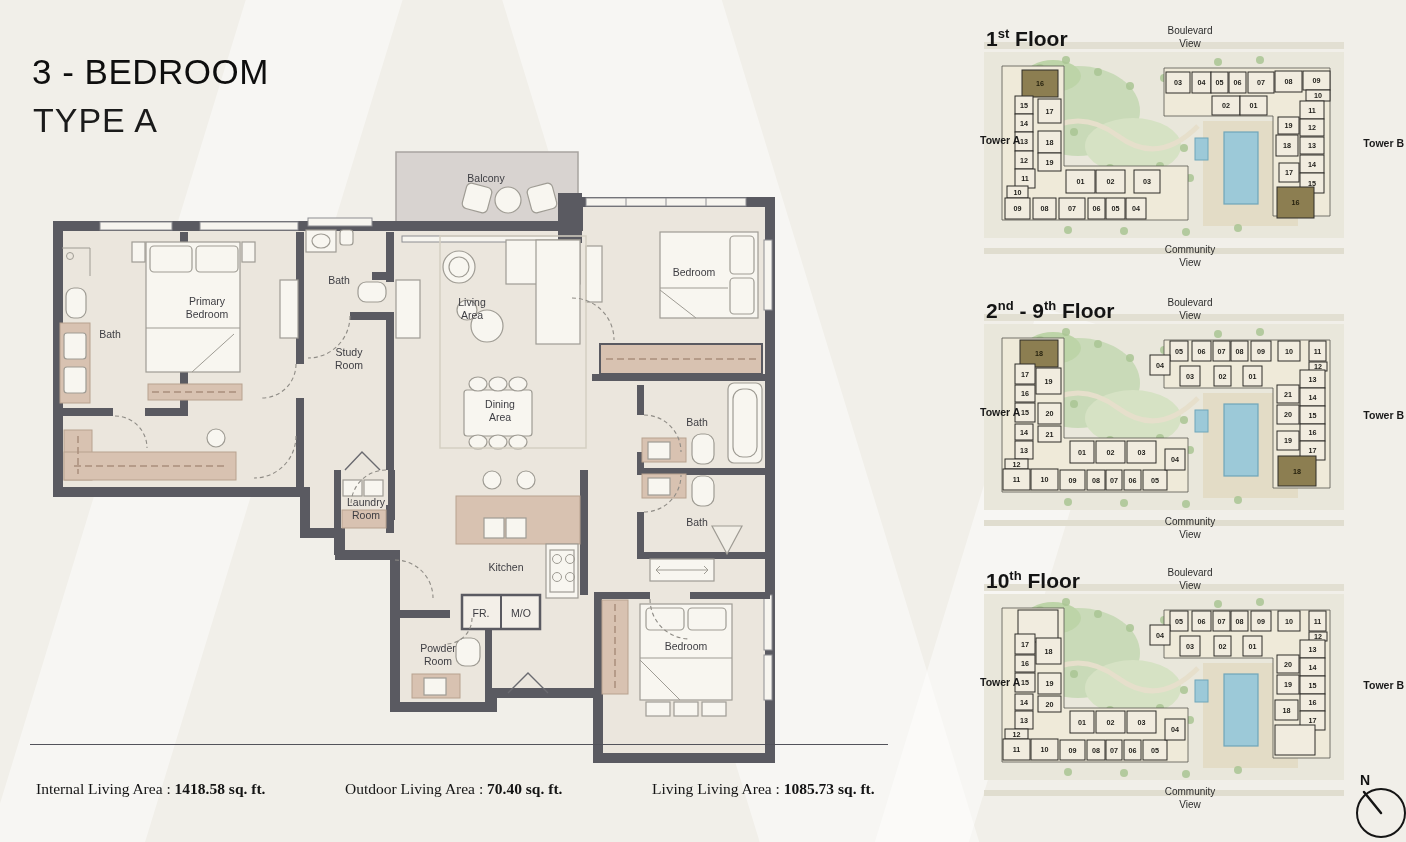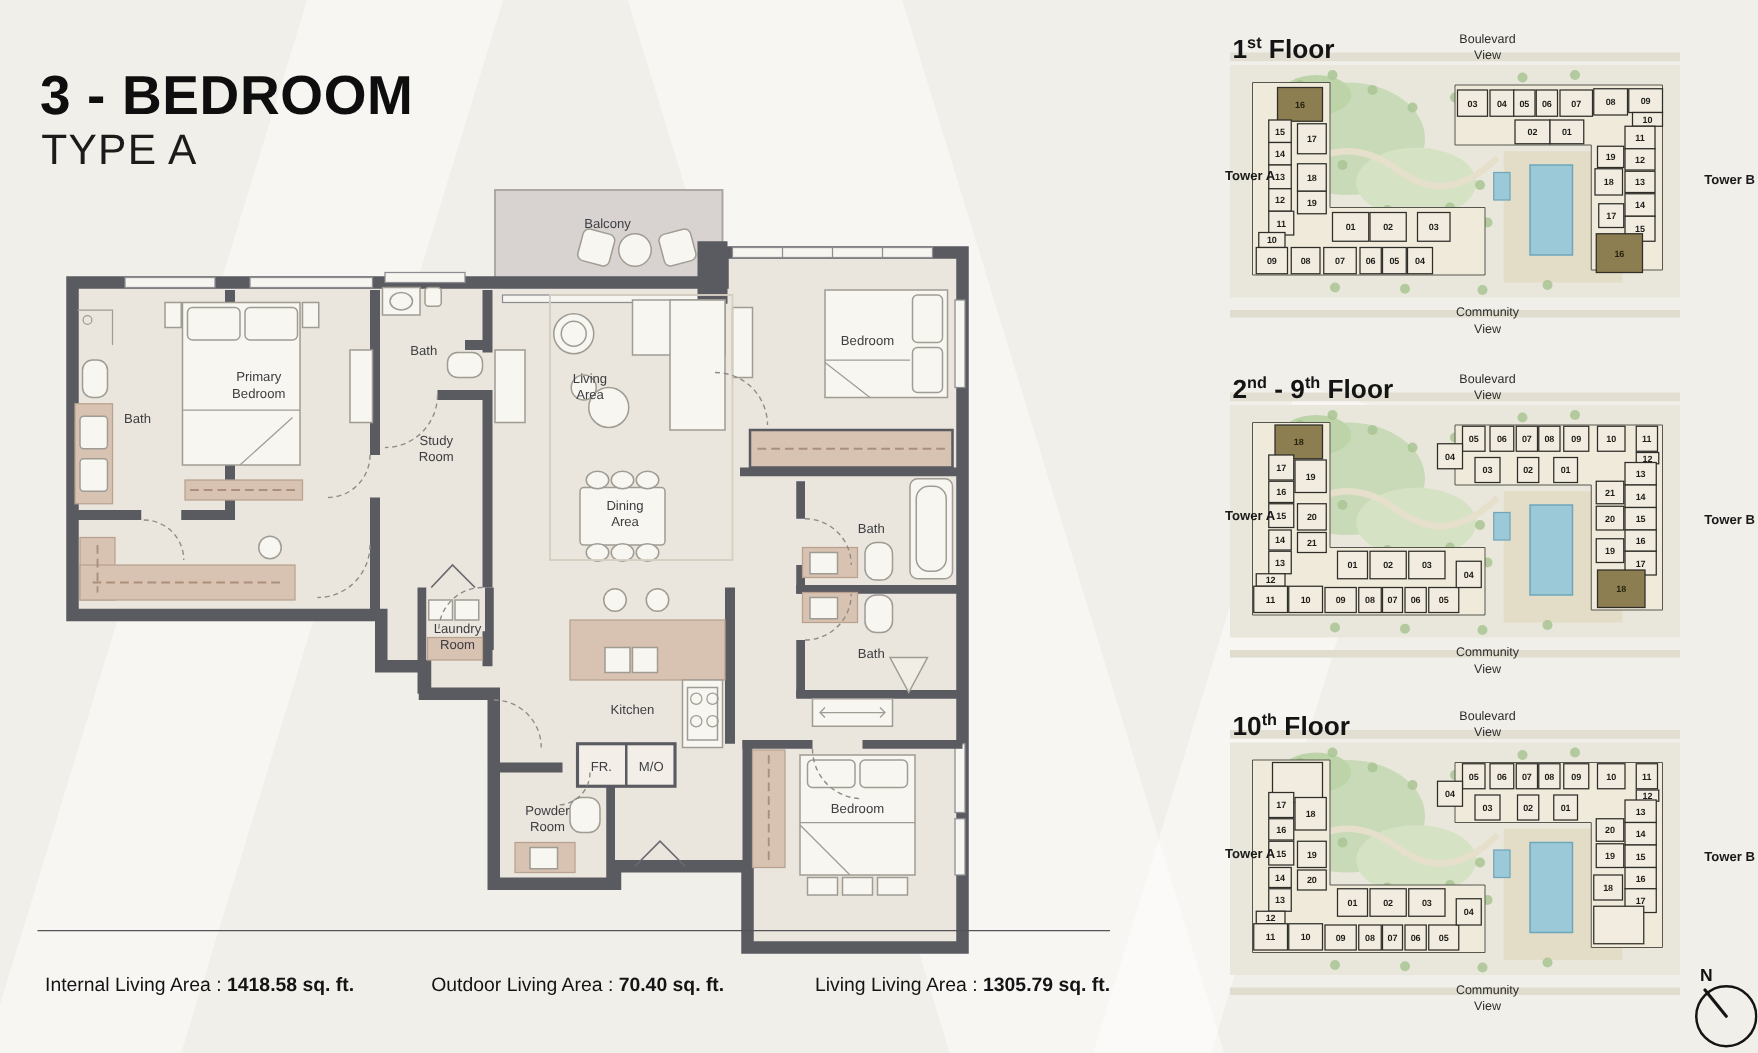--- a/index.html
+++ b/index.html
@@ -8,29 +8,29 @@
     background:#f1efe9;
     font-family:"Liberation Sans", sans-serif;
     color:#161616;
   }
   .wm{position:absolute;background:rgba(255,255,255,0.45);z-index:0;}
   .wm1{left:110px;top:-120px;width:150px;height:1150px;transform:rotate(17deg);}
   .wm2{left:640px;top:-140px;width:210px;height:1150px;transform:rotate(-17deg);}
   .wm3{left:905px;top:300px;width:90px;height:900px;transform:rotate(17deg);}
   .page-title{
     position:absolute;left:32px;top:52px;z-index:2;
-    font-size:44px;font-weight:700;letter-spacing:0.5px;color:#0e0e0e;
+    font-size:35px;font-weight:400;letter-spacing:0.5px;color:#0e0e0e;
   }
   .page-subtitle{
     position:absolute;left:33px;top:101px;z-index:2;
     font-size:34px;font-weight:400;letter-spacing:1px;color:#1b1b1b;
   }
   .plan-wrap{position:absolute;left:40px;top:140px;width:860px;height:625px;z-index:1;}
   .rule{position:absolute;left:30px;top:744px;width:858px;height:1px;background:#53535a;z-index:2;}
-  .stat{position:absolute;top:780px;font-size:15.5px;color:#141414;z-index:2;white-space:nowrap;}
+  .stat{position:absolute;top:780px;font-size:15.5px;color:#141414;z-index:2;white-space:nowrap;font-family:Liberation Serif, serif;}
   .stat strong{font-weight:700;}
   .stat-1{left:36px;} .stat-2{left:345px;} .stat-3{left:652px;}
   .keyplan{position:absolute;left:978px;width:428px;height:266px;z-index:1;}
   .kp-1{top:16px;} .kp-2{top:288px;} .kp-3{top:558px;}
   .compass{position:absolute;left:1350px;top:766px;width:64px;height:74px;z-index:2;}
   svg text{font-family:"Liberation Sans", sans-serif;}
 </style>
 </head>
 <body>
 
@@ -241,21 +241,21 @@
 
 <div class="rule"></div>
 
 <div class="stat stat-1">
   <span>Internal Living Area</span><span> : </span><strong>1418.58 sq. ft.</strong>
 </div>
 <div class="stat stat-2">
   <span>Outdoor Living Area</span><span> : </span><strong>70.40 sq. ft.</strong>
 </div>
 <div class="stat stat-3">
-  <span>Living Living Area</span><span> : </span><strong>1305.79 sq. ft.</strong>
+  <span>Living Living Area</span><span> : </span><strong>1085.73 sq. ft.</strong>
 </div>
 
 <div class="keyplan kp-1"><svg width="428" height="266" viewBox="0 0 428 266">
       <g>
         <rect x="6" y="26" width="360" height="7" fill="#e2dfd2"></rect>
         <rect x="6" y="232" width="360" height="6" fill="#e0ddcf"></rect>
         <rect x="6" y="36" width="360" height="186" fill="#e9e7db"></rect>
         <ellipse cx="100" cy="95" rx="62" ry="45" fill="#c9dab8"></ellipse>
         <ellipse cx="155" cy="130" rx="48" ry="28" fill="#d6e2c4"></ellipse>
         <ellipse cx="75" cy="60" rx="28" ry="16" fill="#bdd4a8"></ellipse>

